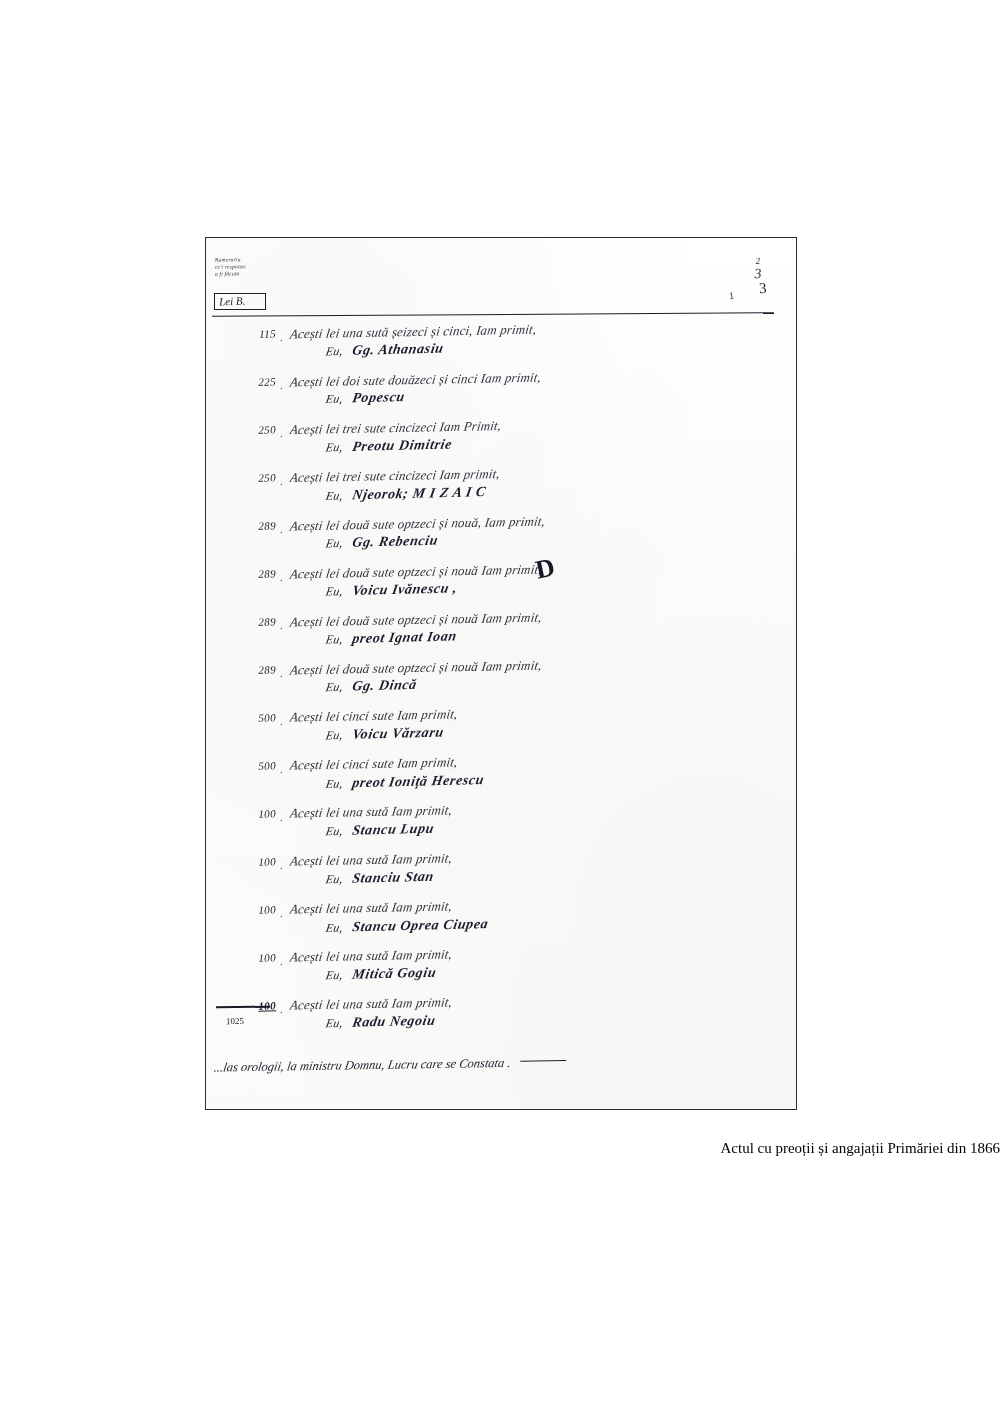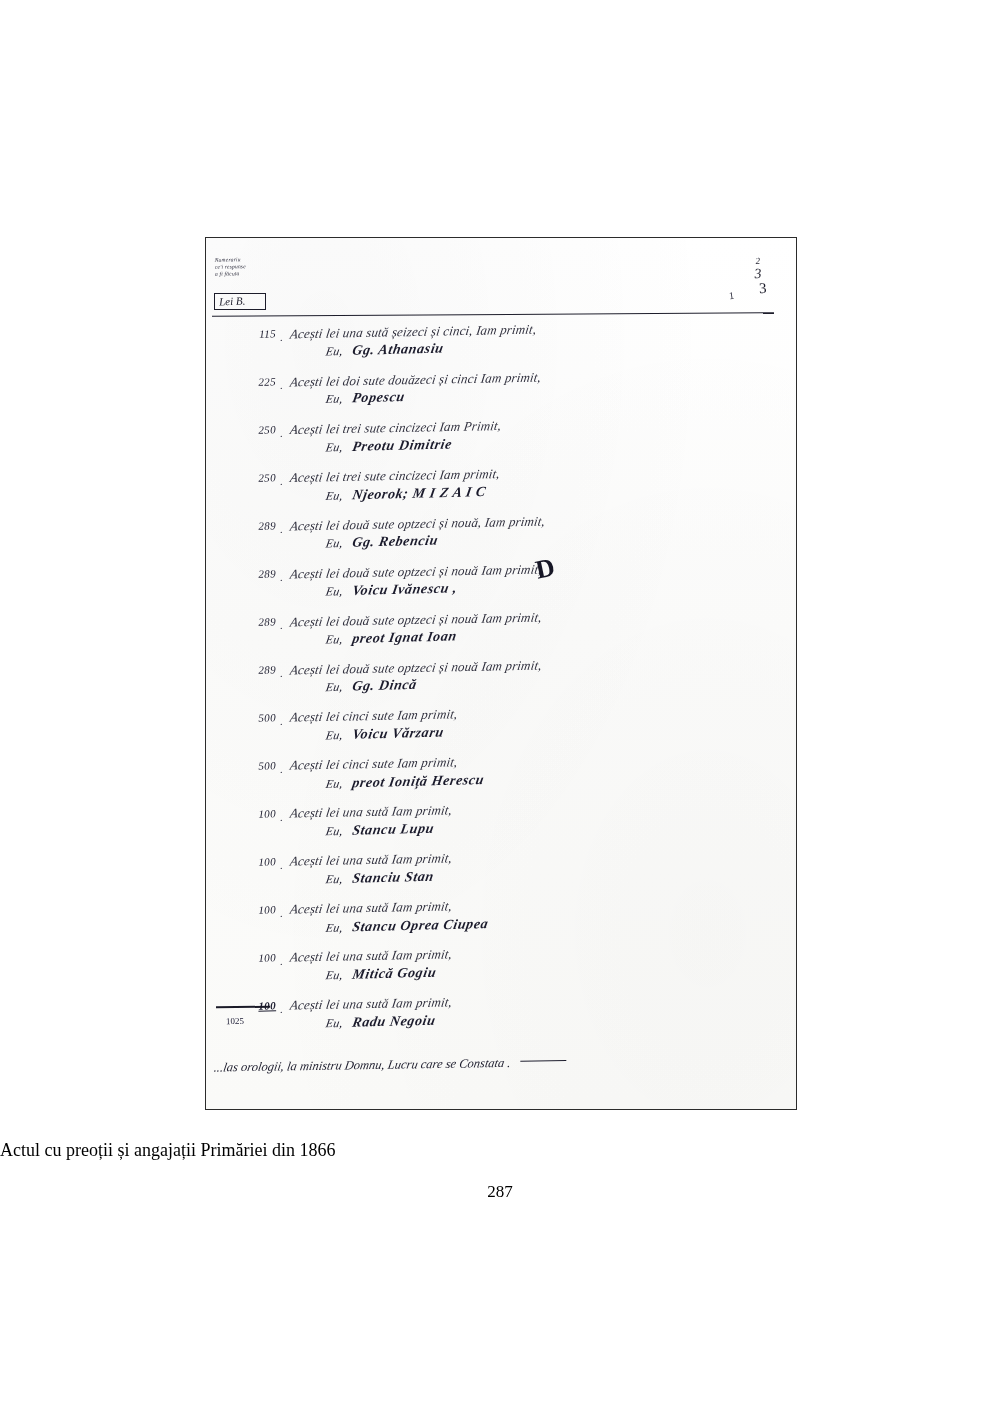--- a/index.html
+++ b/index.html
@@ -242,23 +242,23 @@
     font-family: "Liberation Serif", serif;
     font-weight: bold;
   }
 
   
   .caption {
     position: absolute;
     left: 0;
     right: 0;
     top: 1140px;
-    text-align: left;
-    font-family: "Liberation Serif", serif;
-    font-size: 18px;
+    text-align: right;
+    font-family: "Liberation Serif", serif;
+    font-size: 15px;
     color: #000000;
   }
   .folio {
     position: absolute;
     left: 0;
     right: 0;
     top: 1182px;
     text-align: center;
     font-family: "Liberation Serif", serif;
     font-size: 17px;
@@ -450,15 +450,14 @@
     <div class="scribble">D</div>
     <div class="rule-bottom-left"></div>
 
     <div class="closing">
       <span>...las orologii, la ministru Domnu, Lucru care se Constata .</span>
       <span class="tail"></span>
     </div>
   </div>
 
   <div class="caption">Actul cu preoții și angajații Primăriei din 1866</div>
-  <div class="folio">287</div>
 
 </div>
 
 </body></html>

